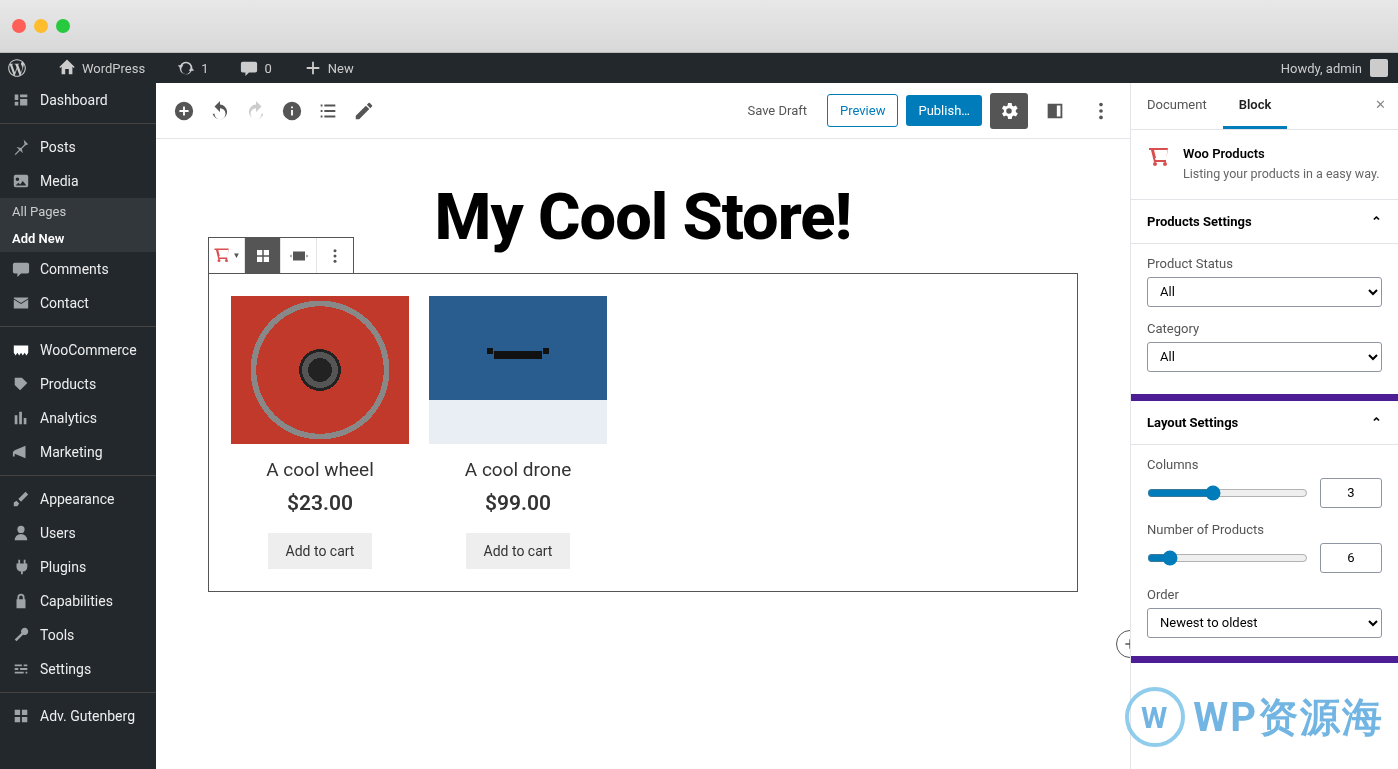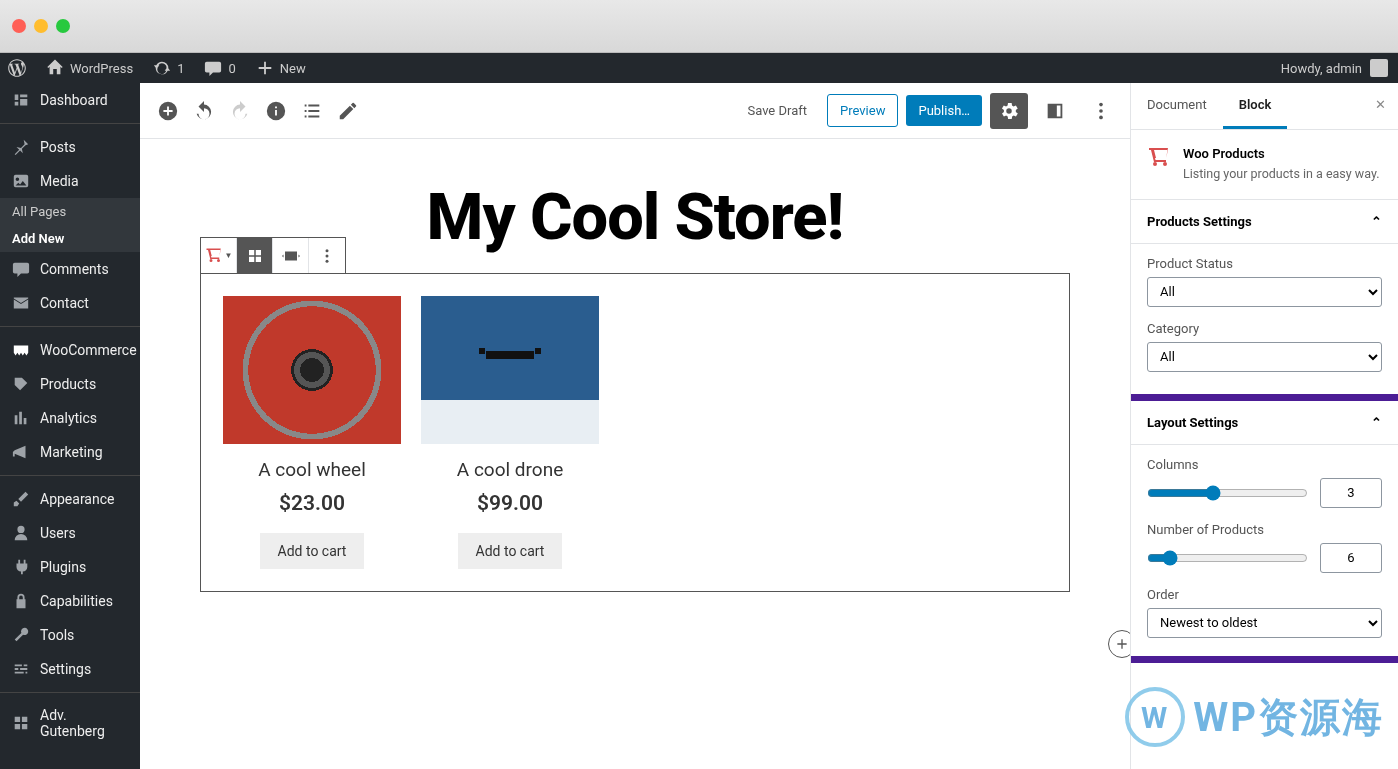--- a/index.html
+++ b/index.html
@@ -8,29 +8,29 @@
 
 .titlebar { height: 53px; background: linear-gradient(#e8e8e8, #d8d8d8); display: flex; align-items: center; padding: 0 12px; border-bottom: 1px solid #bbb; }
 .traffic { display: flex; gap: 8px; }
 .dot { width: 14px; height: 14px; border-radius: 50%; }
 .dot.red { background: #ff5f56; }
 .dot.yellow { background: #ffbd2e; }
 .dot.green { background: #27c93f; }
 
 
 .adminbar { height: 30px; background: #23282d; color: #ccc; display: flex; align-items: center; font-size: 13px; }
-.adminbar .left { display: flex; align-items: center; gap: 4px; }
+.adminbar .left { display: flex; align-items: center; gap: 16px; }
 .adminbar .right { margin-left: auto; display: flex; align-items: center; gap: 8px; padding-right: 10px; }
 .adminbar-item { display: flex; align-items: center; gap: 6px; padding: 0 8px; height: 30px; cursor: pointer; }
 .adminbar-item svg { width: 18px; height: 18px; fill: #ccc; }
 .avatar { width: 18px; height: 18px; background: #ccc; border-radius: 2px; }
 
 
 .app { display: flex; height: calc(100% - 83px); }
-.sidebar { width: 140px; background: #23282d; color: #eee; font-size: 14px; display: flex; flex-direction: column; }
+.sidebar { width: 156px; background: #23282d; color: #eee; font-size: 14px; display: flex; flex-direction: column; }
 .menu-item { display: flex; align-items: center; gap: 10px; padding: 8px 12px; cursor: pointer; color: #eee; position: relative; }
 .menu-item svg { width: 18px; height: 18px; fill: rgba(240,245,250,0.6); flex-shrink: 0; }
 .menu-item.current { background: #0073aa; color: #fff; }
 .menu-item.current svg { fill: #fff; }
 .menu-item.current::after { content:""; position:absolute; right:-8px; top:50%; transform:translateY(-50%); border:8px solid transparent; border-right-color:#f0f0f0; }
 .submenu { background: #32373c; }
 .submenu-item { padding: 6px 12px 6px 12px; font-size: 13px; color: #ccc; cursor: pointer; }
 .submenu-item.current { color: #fff; font-weight: 600; }
 .menu-sep { border-top: 1px solid #444; margin: 6px 0; }
 

